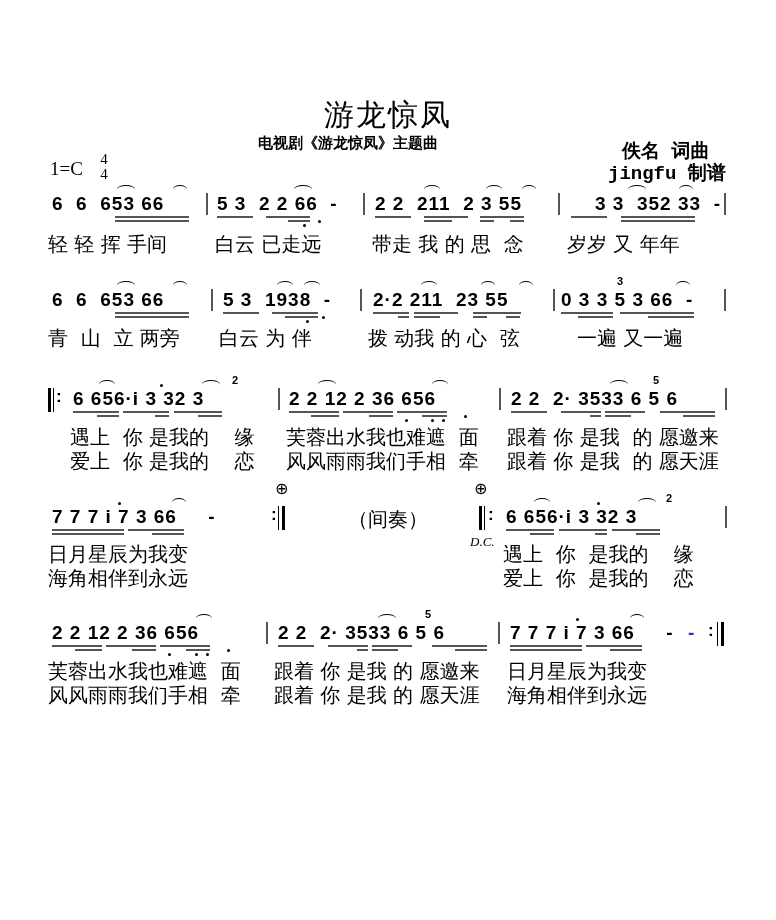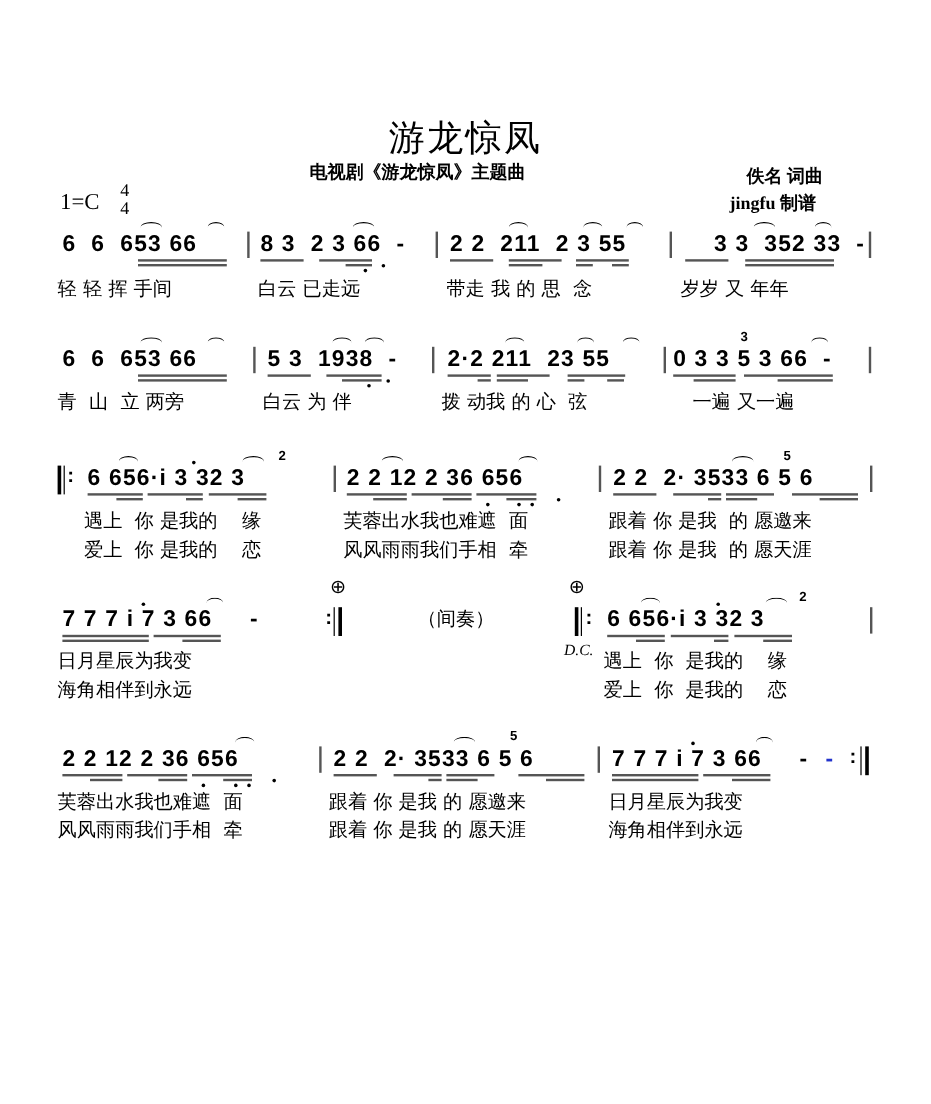--- a/index.html
+++ b/index.html
@@ -1,28 +1,28 @@
 <!DOCTYPE html>
 <html><head>
 <meta charset="utf-8">
 <style>
   html, body { margin:0; padding:0; background:#ffffff; }
   body { width:776px; height:920px; position:relative; overflow:hidden; font-family:"DejaVu Sans", sans-serif; color:#000; }
   .abs { position:absolute; }
   .title { left:0; width:776px; top:95px; text-align:center; font-family:"DejaVu Serif", serif; font-size:30px; letter-spacing:2px; }
   .subtitle { left:258px; top:134px; font-family:"DejaVu Serif", serif; font-size:15px; font-weight:bold; }
-  .credit { font-family:Liberation Serif, serif; font-size:15px; font-weight:bold; }
+  .credit { font-family:Liberation Mono, monospace; font-size:19px; font-weight:bold; }
   .key { left:50px; top:158px; font-family:"Liberation Serif", serif; font-size:19px; }
   .tsig { left:98px; top:152px; font-family:"Liberation Serif", serif; font-size:15px; line-height:15px; text-align:center; width:12px; }
   .line { position:absolute; left:0; width:776px; }
   .notes { position:absolute; top:0; white-space:pre; font-family:"Liberation Sans", sans-serif; font-weight:bold; font-size:19px; letter-spacing:1px; }
   .ul1 { position:absolute; height:2px; background:#555; }
   .bar { position:absolute; width:2px; background:#555; }
   .barthick { position:absolute; width:5px; background:#000; }
-  .lyric { position:absolute; white-space:pre; font-family:"DejaVu Serif", serif; font-size:16px; }
+  .lyric { position:absolute; white-space:pre; font-family:"DejaVu Serif", serif; font-size:20px; }
   .tie { position:absolute; height:8px; border-top:1.5px solid #000; border-radius:50% 50% 0 0; }
   .dot { position:absolute; width:3px; height:3px; background:#000; border-radius:50%; }
   .grace { position:absolute; font-family:"Liberation Sans", sans-serif; font-weight:bold; font-size:11px; }
   .coda { position:absolute; font-size:16px; }
   .dc { position:absolute; font-family:"Liberation Serif", serif; font-style:italic; font-size:13px; }
   .dash { position:absolute; font-family:"Liberation Sans", sans-serif; font-weight:bold; font-size:19px; }
   .repdots { position:absolute; font-family:"Liberation Sans", sans-serif; font-weight:bold; font-size:17px; }
 </style>
 </head>
 <body>
@@ -38,21 +38,21 @@
 </div>
 
 <div class="line" style="top:193px;">
   <span class="notes" style="left:52px;">6  6  653 66</span>
   <div class="tie" style="left:117px;top:-8px;width:18px;"></div>
   <div class="tie" style="left:173px;top:-8px;width:14px;"></div>
   <div class="ul1" style="left:115px;top:23px;width:74px;"></div>
   <div class="ul1" style="left:115px;top:27px;width:74px;"></div>
   <div class="bar" style="left:206px;top:0;height:22px;"></div>
 
-  <span class="notes" style="left:217px;">8 3  2 3 66  -</span>
+  <span class="notes" style="left:217px;">5 3  2 2 66  -</span>
   <div class="tie" style="left:294px;top:-8px;width:18px;"></div>
   <div class="ul1" style="left:217px;top:23px;width:36px;"></div>
   <div class="ul1" style="left:266px;top:23px;width:44px;"></div>
   <div class="ul1" style="left:288px;top:27px;width:22px;"></div>
   <div class="dot" style="left:303px;top:31px;"></div>
   <div class="dot" style="left:318px;top:27px;"></div>
   <div class="bar" style="left:363px;top:0;height:22px;"></div>
 
   <span class="notes" style="left:375px;">2 2  211  2 3 55</span>
   <div class="tie" style="left:424px;top:-8px;width:16px;"></div>

